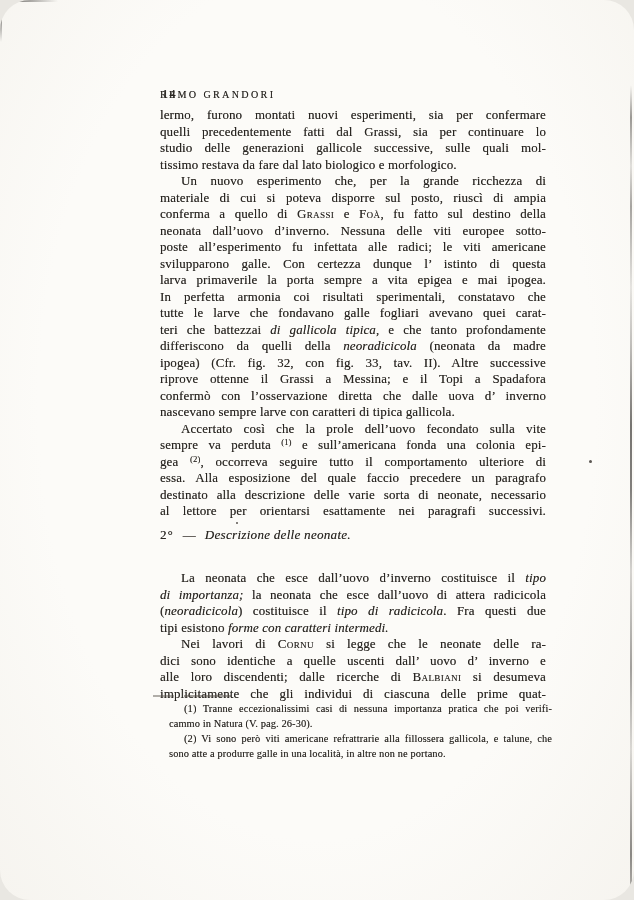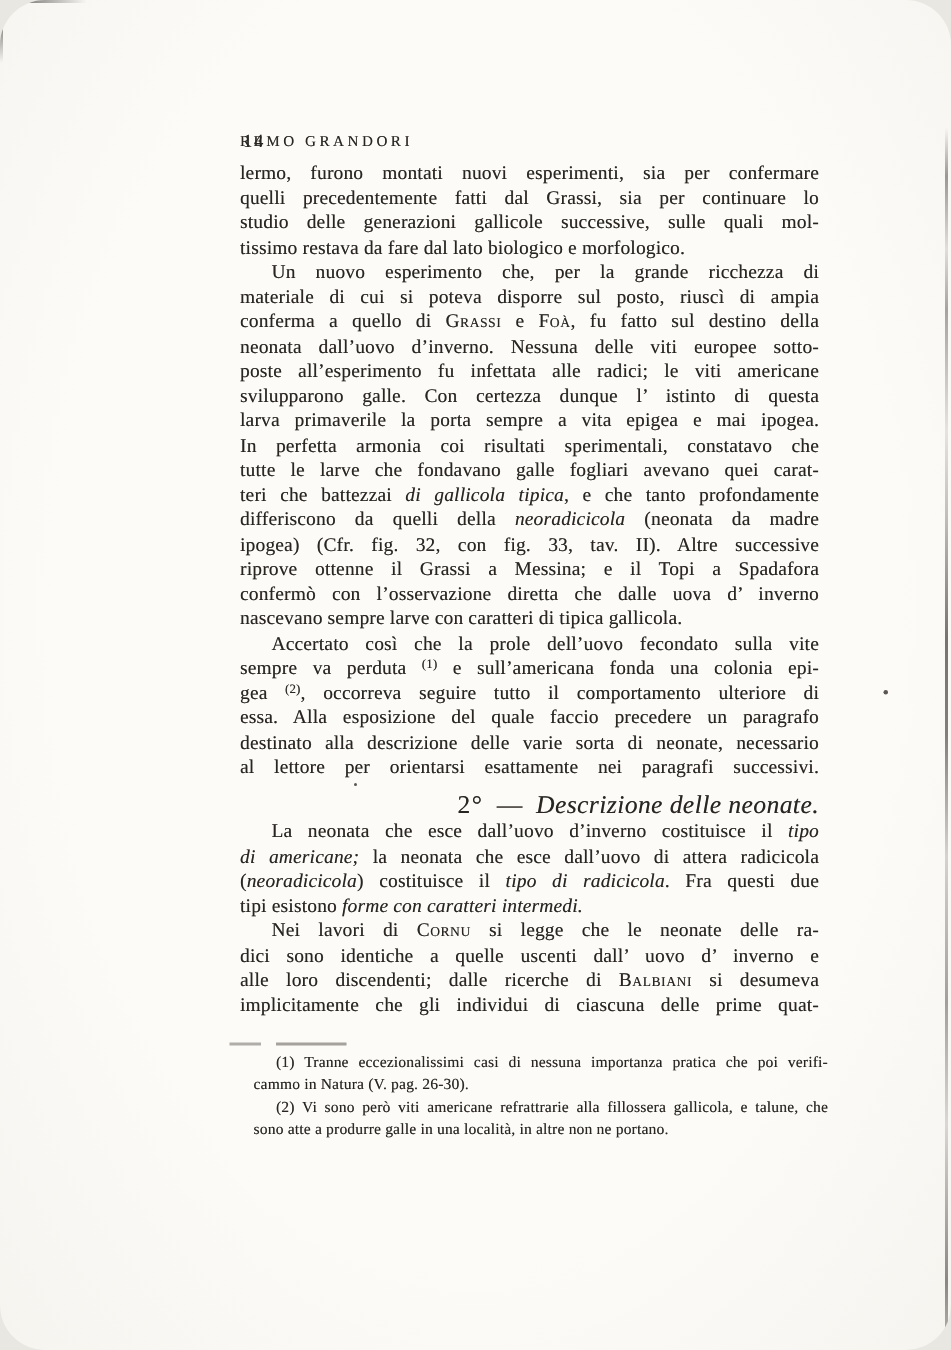--- a/index.html
+++ b/index.html
@@ -20,33 +20,33 @@
   .runhead {
     position:absolute; top:89px; left:160px; width:340px;
     text-align:left; font-size:10px; letter-spacing:2.4px;
   }
 
   .body-block {
     position:absolute; left:160px; width:386px;
     font-size:12.9px; line-height:16.5px;
   }
   #block-top { top:107px; }
-  #block-bottom { top:546px; }
+  #block-bottom { top:570px; }
 
   .tline { text-align:justify; text-align-last:justify; height:16.5px; }
   .tline.final { text-align-last:left; }
   .tline.indent { text-indent:21px; }
 
   .i  { font-style:italic; }
   .sc { font-variant:small-caps; letter-spacing:0.4px; }
   .sup{ font-size:66%; position:relative; top:-0.42em; }
 
   .heading {
     position:absolute; top:527px; left:160px; width:386px;
-    text-align:right; font-size:17px;
+    text-align:left; font-size:13px;
   }
   .heading .num { letter-spacing:1px; }
   .heading .dash { margin:0 9px; color:#3a3630; }
   .heading .it { font-style:italic; letter-spacing:0.3px; }
 
   .fn-sep { position:absolute; top:694px; left:153px; width:90px; height:4px; }
   .fn-sep i { position:absolute; top:1px; height:1.7px; background:rgba(85,78,70,0.45); filter:blur(0.4px); display:block; }
   .fn-sep i.d1 { left:0;  width:21px; }
   .fn-sep i.d2 { left:31px; width:47px; background:rgba(85,78,70,0.52); }
 
@@ -128,21 +128,21 @@
       </div>
   </div>
 
   <div class="heading">
     <span class="num">2°</span><span class="dash">—</span><span class="it">Descrizione delle neonate.</span>
   </div>
 
   <div class="body-block" id="block-bottom">
     <div>
         <div class="tline indent"><span>La neonata che esce dall’uovo d’inverno costituisce il </span><span class="i">tipo</span></div>
-        <div class="tline"><span class="i">di americane;</span><span> la neonata che esce dall’uovo di attera radicicola</span></div>
+        <div class="tline"><span class="i">di importanza;</span><span> la neonata che esce dall’uovo di attera radicicola</span></div>
         <div class="tline"><span>(</span><span class="i">neoradicicola</span><span>) costituisce il </span><span class="i">tipo di radicicola</span><span>. Fra questi due</span></div>
         <div class="tline final"><span>tipi esistono </span><span class="i">forme con caratteri intermedi.</span></div>
       </div>
     <div>
         <div class="tline indent"><span>Nei lavori di </span><span class="sc">Cornu</span><span> si legge che le neonate delle ra-</span></div>
         <div class="tline"><span>dici sono identiche a quelle uscenti dall’ uovo d’ inverno e</span></div>
         <div class="tline"><span>alle loro discendenti; dalle ricerche di </span><span class="sc">Balbiani</span><span> si desumeva</span></div>
         <div class="tline"><span>implicitamente che gli individui di ciascuna delle prime quat-</span></div>
       </div>
   </div>

